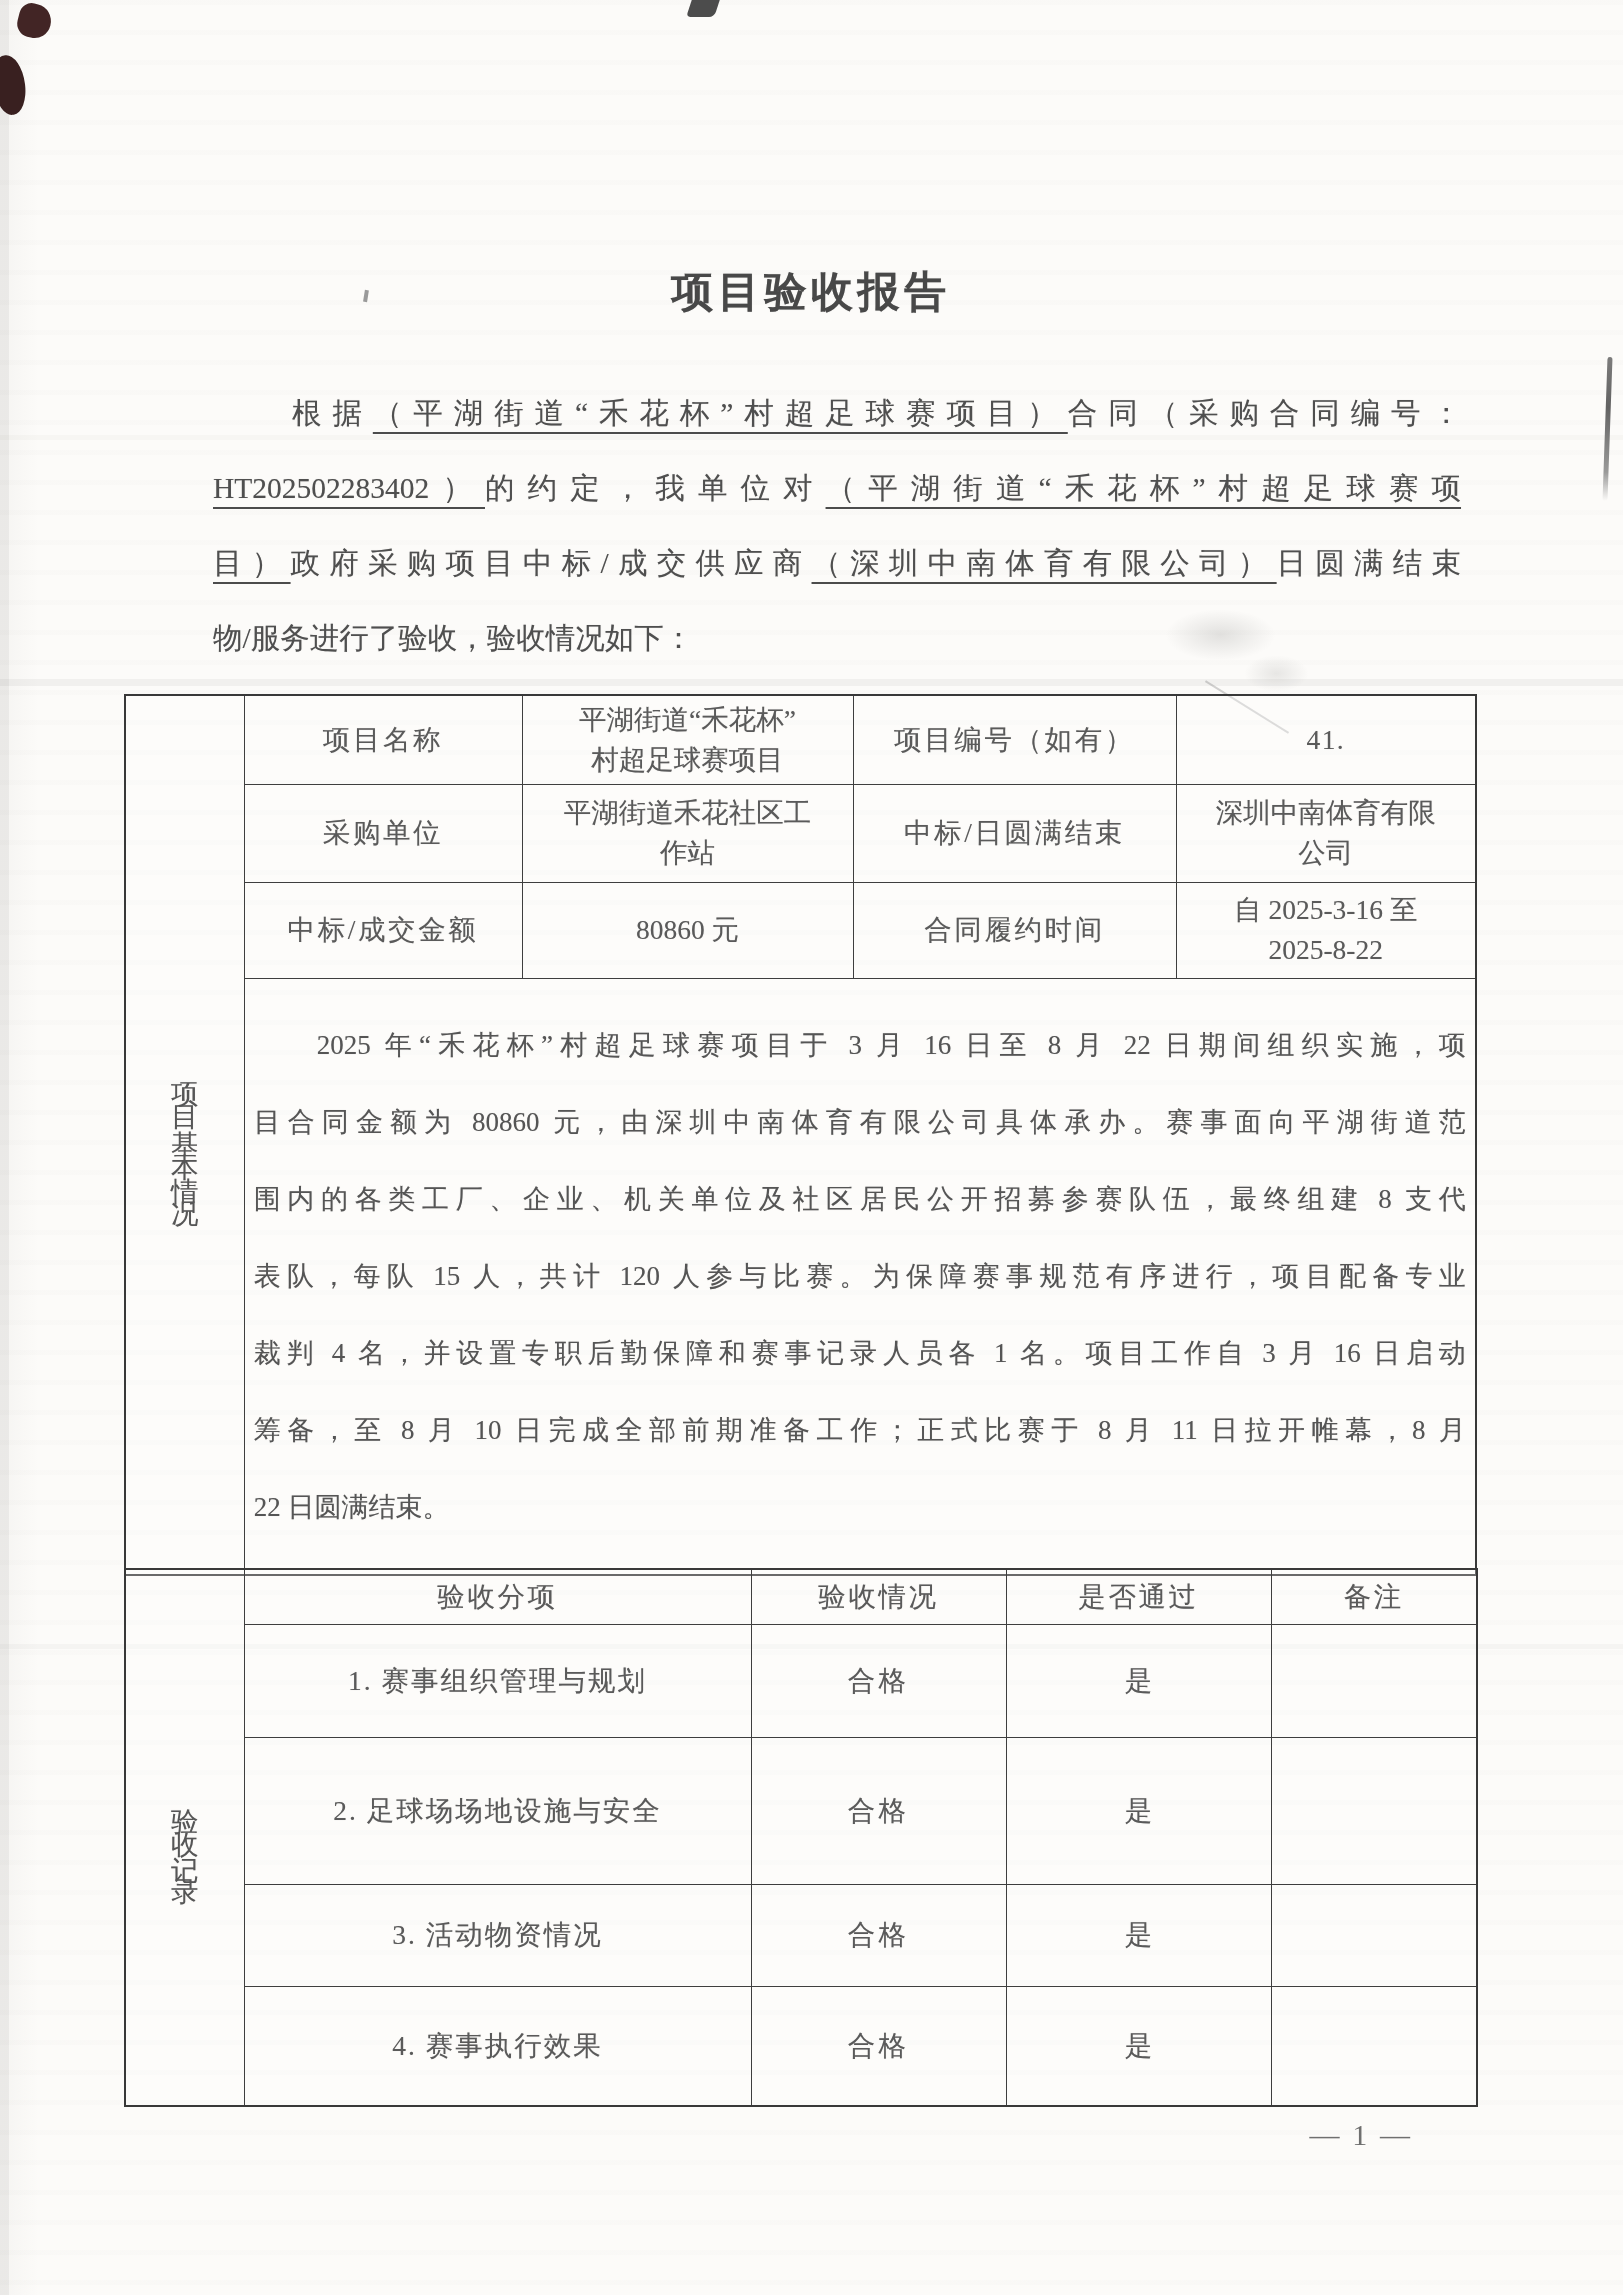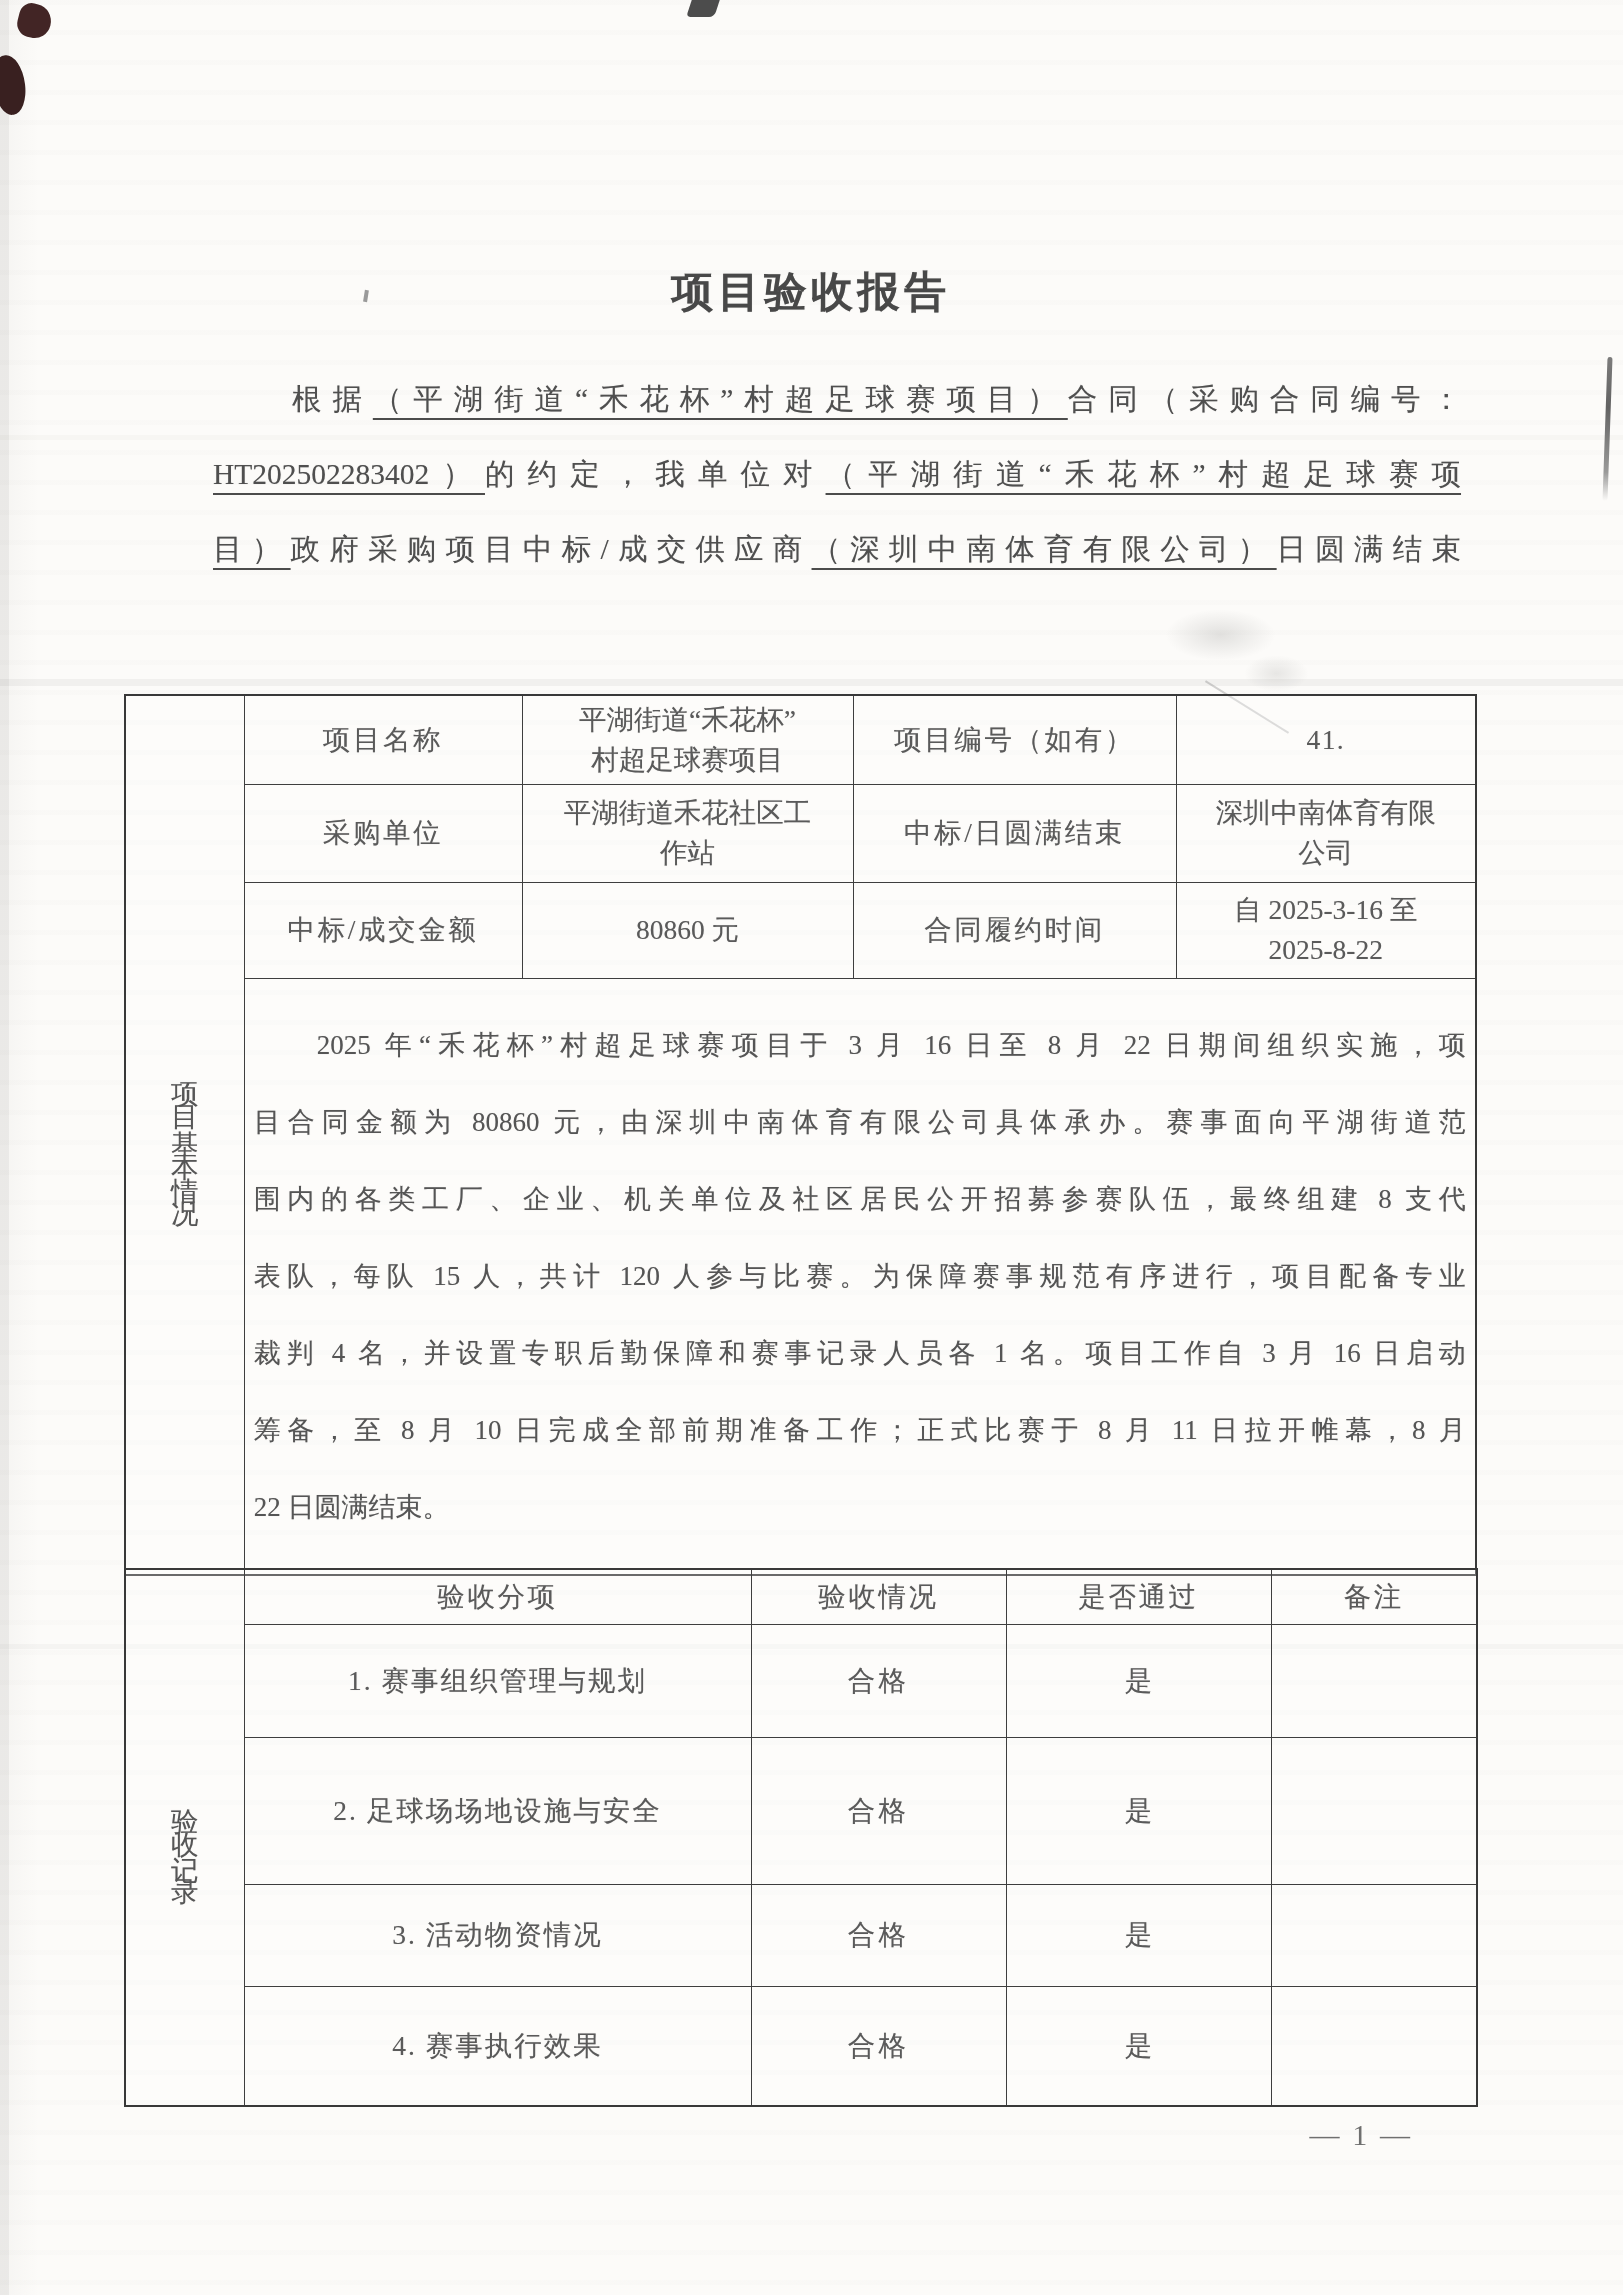--- a/index.html
+++ b/index.html
@@ -18,21 +18,21 @@
   
   .title{
     position:absolute;top:264px;left:173px;width:1276px;
     text-align:center;
     font-family:"Liberation Sans","DejaVu Sans",sans-serif;
     font-weight:bold;font-size:42px;letter-spacing:4.6px;color:#484848;
     text-shadow:0 0 0.7px rgba(70,70,70,.45);
   }
   
   .intro{
-    position:absolute;top:362px;left:213px;width:1248px;
+    position:absolute;top:376px;left:213px;width:1248px;
     font-size:29.5px;color:#4f4f4f;
     text-shadow:0 0 0.7px rgba(80,80,80,.35);
   }
   .iline{height:75px;line-height:75px;text-align:justify;text-align-last:justify;}
   .iline.first{text-indent:79px;}
   .iline.last{text-align-last:left;}
   .u{
     text-decoration:underline;
     text-decoration-thickness:2px;
     text-underline-offset:9.2px;
@@ -118,20 +118,21 @@
   <div class="artifact band1"></div>
   <div class="artifact band2"></div>
   <div class="artifact band3"></div>
 
   <div class="title">项目验收报告</div>
 
   <div class="intro">
     <div class="iline first"><span>根据</span><span class="u">（平湖街道“禾花杯”村超足球赛项目）</span><span>合同（采购合同编号：</span></div>
     <div class="iline"><span class="u">HT202502283402）</span><span>的约定，我单位对</span><span class="u">（平湖街道“禾花杯”村超足球赛项</span></div>
     <div class="iline"><span class="u">目）</span><span>政府采购项目中标/成交供应商</span><span class="u">（深圳中南体育有限公司）</span><span>日圆满结束</span></div>
+    <div class="iline last"><span>物/服务进行了验收，验收情况如下：</span></div>
   </div>
 
   <table class="doc ta">
     <colgroup>
       <col style="width:119px">
         <col style="width:278px">
         <col style="width:331px">
         <col style="width:323px">
         <col style="width:300px">
     </colgroup>

